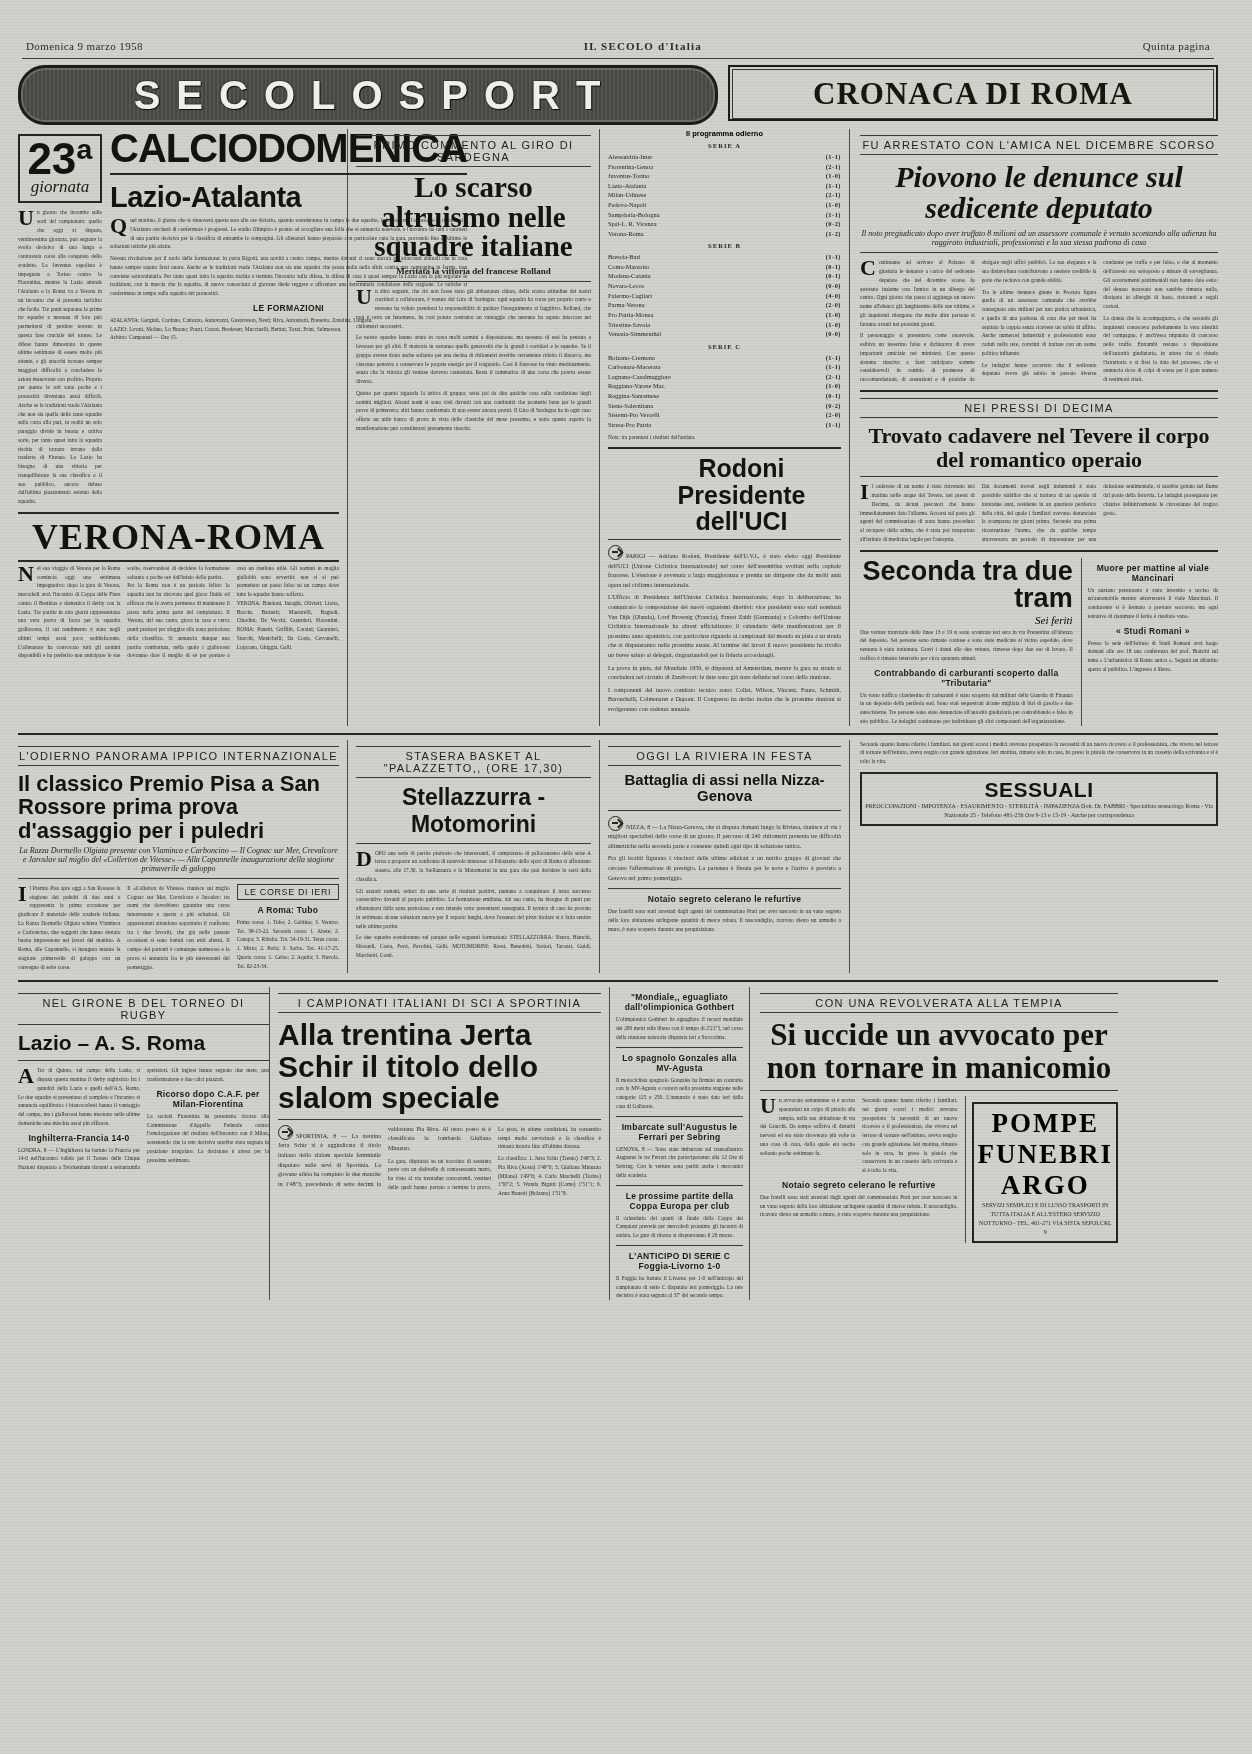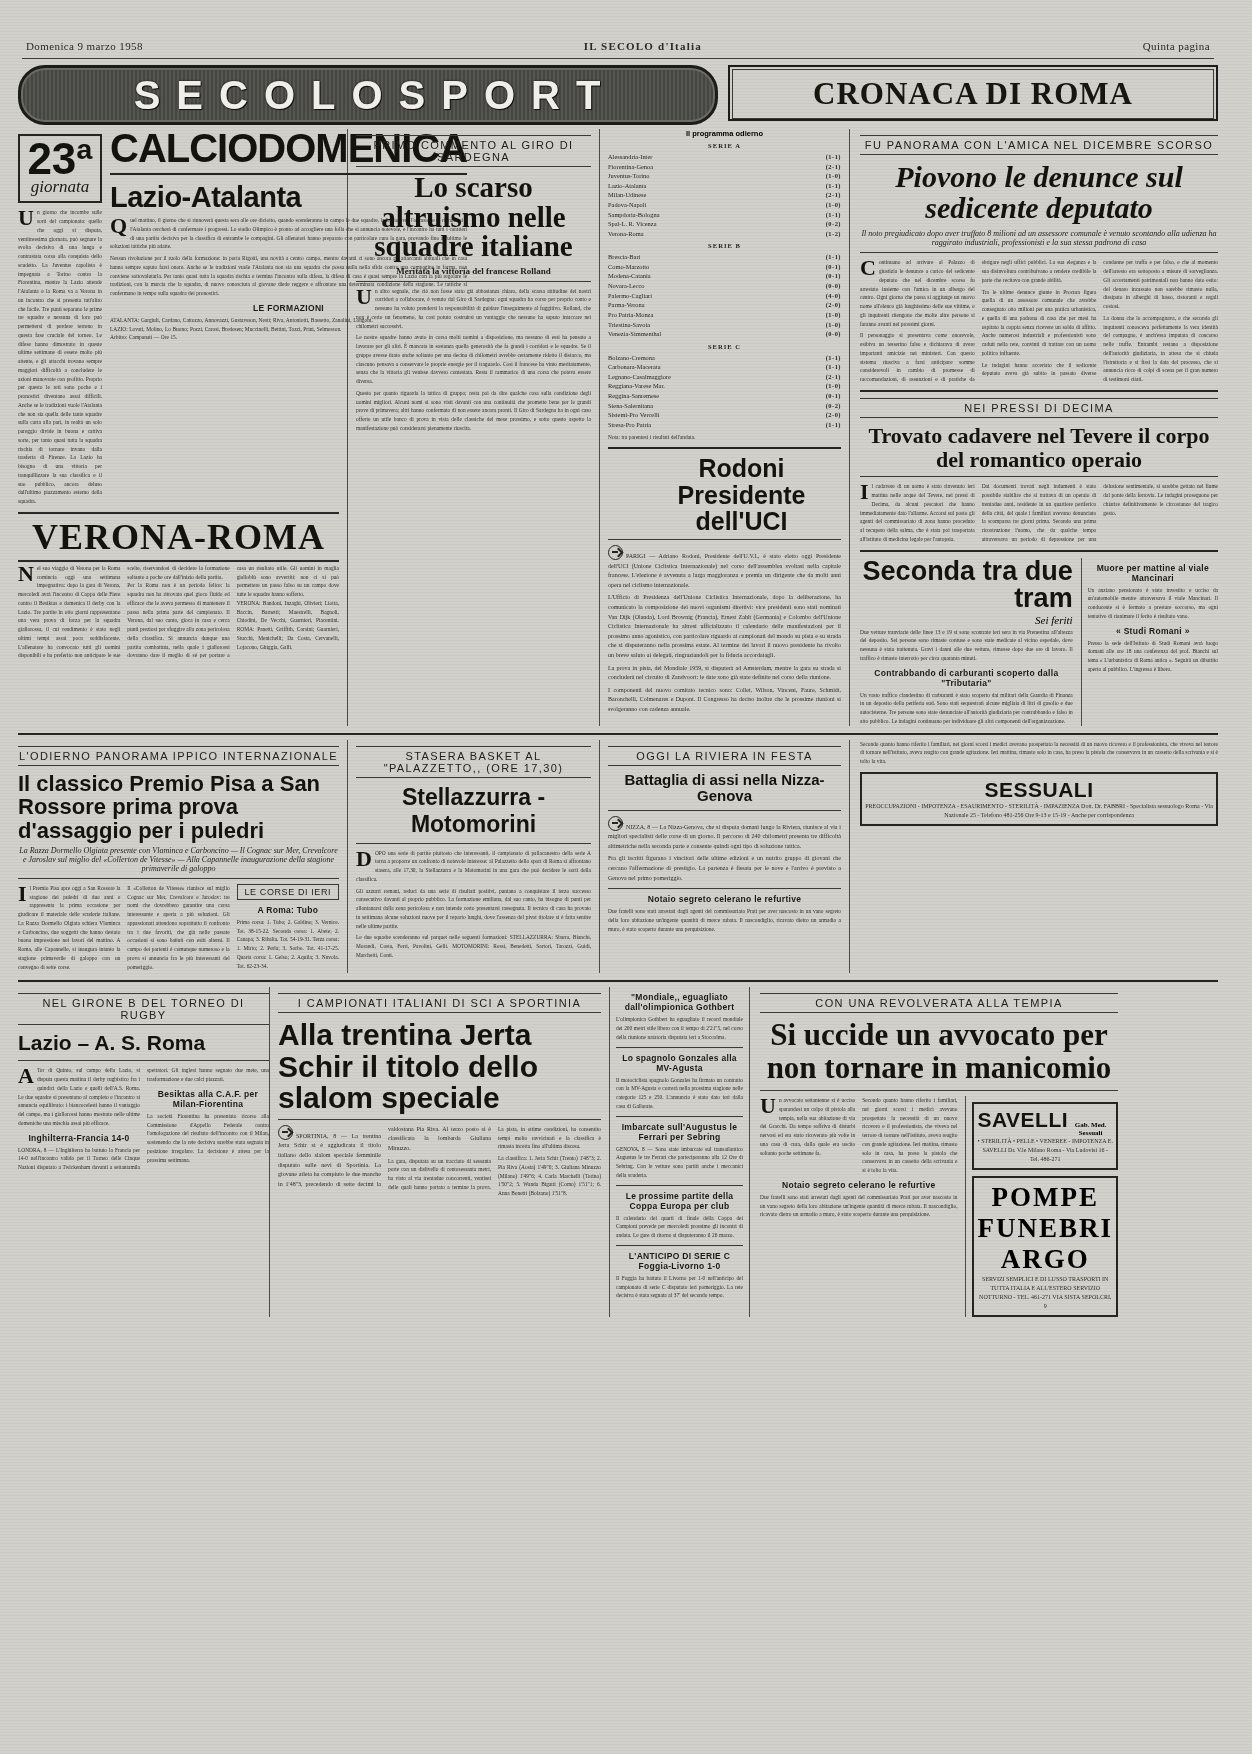--- a/index.html
+++ b/index.html
@@ -341,21 +341,21 @@
       <div class="hr2"></div>
       <div class="txt s6">
         <span class="arrow"></span><span>PARIGI — Adriano Rodoni, Presidente dell'U.V.I., è stato eletto oggi Presidente dell'UCI (Unione Ciclistica Internazionale) nel corso dell'assemblea svoltasi nella capitale francese. L'elezione è avvenuta a larga maggioranza e premia un dirigente che da molti anni opera nel ciclismo internazionale.</span>
       </div>
       <div class="txt s6" style="margin-top:3px;">L'Ufficio di Presidenza dell'Unione Ciclistica Internazionale, dopo la deliberazione, ha comunicato la composizione dei nuovi organismi direttivi: vice presidenti sono stati nominati Van Dijk (Olanda), Lord Brownig (Francia), Ernest Zahlt (Germania) e Colombo dell'Unione Ciclistica Internazionale ha altresì ufficializzato il calendario delle manifestazioni per il prossimo anno agonistico, con particolare riguardo ai campionati del mondo su pista e su strada che si disputeranno nella prossima estate. Al termine dei lavori il nuovo presidente ha rivolto un breve saluto ai delegati, ringraziandoli per la fiducia accordatagli.</div>
       <div class="txt s6" style="margin-top:3px;">La prova in pista, del Mondiale 1959, si disputerà ad Amsterdam, mentre la gara su strada si concluderà nel circuito di Zandvoort: le date sono già state definite nel corso della riunione.</div>
       <div class="txt s6" style="margin-top:3px;">I componenti del nuovo comitato tecnico sono: Collet, Wilson, Vincent, Faure, Schmidt, Baronchelli, Colmenares e Dupont. Il Congresso ha deciso inoltre che le prossime riunioni si svolgeranno con cadenza annuale.</div>
     </div>
 
     <div class="col c4">
-      <div class="kicker">FU PANORAMA CON L'AMICA NEL DICEMBRE SCORSO</div>
+      <div class="kicker">FU ARRESTATO CON L'AMICA NEL DICEMBRE SCORSO</div>
       <div class="hl-piovono">Piovono le denunce sul sedicente deputato</div>
       <div class="deck it">Il noto pregiudicato dopo aver truffato 8 milioni ad un assessore comunale è venuto scontando alla udienza ha raggirato industriali, professionisti e la sua stessa padrona di casa</div>
       <div class="hr2"></div>
       <div class="cols3">
         <div class="txt dropcap">Continuano ad arrivare al Palazzo di giustizia le denunce a carico del sedicente deputato che nel dicembre scorso fu arrestato insieme con l'amica in un albergo del centro. Ogni giorno che passa si aggiunge un nuovo nome all'elenco già lunghissimo delle sue vittime, e gli inquirenti ritengono che molte altre persone si faranno avanti nei prossimi giorni.</div>
         <div class="txt" style="margin-top:3px;">Il personaggio si presentava come onorevole, esibiva un tesserino falso e dichiarava di avere importanti amicizie nei ministeri. Con questo sistema riusciva a farsi anticipare somme considerevoli in cambio di promesse di raccomandazioni, di assunzioni e di pratiche da sbrigare negli uffici pubblici. La sua eleganza e la sua disinvoltura contribuivano a rendere credibile la parte che recitava con grande abilità.</div>
         <div class="txt" style="margin-top:3px;">Tra le ultime denunce giunte in Procura figura quella di un assessore comunale che avrebbe consegnato otto milioni per una pratica urbanistica, e quella di una padrona di casa che per mesi ha ospitato la coppia senza ricevere un soldo di affitto. Anche numerosi industriali e professionisti sono caduti nella rete, convinti di trattare con un uomo politico influente.</div>
         <div class="txt" style="margin-top:3px;">Le indagini hanno accertato che il sedicente deputato aveva già subito in passato diverse condanne per truffa e per falso, e che al momento dell'arresto era sottoposto a misure di sorveglianza. Gli accertamenti patrimoniali non hanno dato esito: del denaro incassato non sarebbe rimasto nulla, dissipato in alberghi di lusso, ristoranti e regali costosi.</div>
         <div class="txt" style="margin-top:3px;">La donna che lo accompagnava, e che secondo gli inquirenti conosceva perfettamente la vera identità del compagno, è anch'essa imputata di concorso nelle truffe. Entrambi restano a disposizione dell'autorità giudiziaria, in attesa che si chiuda l'istruttoria e si fissi la data del processo, che si annuncia ricco di colpi di scena per il gran numero di testimoni citati.</div>
       </div>
@@ -439,21 +439,21 @@
 
   <div class="band">
     <div class="col" style="width:252px;border-right:1px solid #4a4a46;">
       <div class="kicker">NEL GIRONE B DEL TORNEO DI RUGBY</div>
       <div class="hl-lazioroma">Lazio – A. S. Roma</div>
       <div class="hr2"></div>
       <div class="cols2">
         <div class="txt dropcap">A Tor di Quinto, sul campo della Lazio, si disputa questa mattina il derby rugbistico fra i quindici della Lazio e quelli dell'A.S. Roma. Le due squadre si presentano al completo e l'incontro si annuncia equilibrato: i biancocelesti hanno il vantaggio del campo, ma i giallorossi hanno mostrato nelle ultime domeniche una mischia assai più efficace.</div>
         <div class="subhd sm">Inghilterra-Francia 14-0</div>
         <div class="txt">LONDRA, 8 — L'Inghilterra ha battuto la Francia per 14-0 nell'incontro valido per il Torneo delle Cinque Nazioni disputato a Twickenham davanti a settantamila spettatori. Gli inglesi hanno segnato due mete, una trasformazione e due calci piazzati.</div>
-        <div class="subhd sm">Besiktas alla C.A.F. per Milan-Fiorentina</div>
+        <div class="subhd sm">Ricorso dopo C.A.F. per Milan-Fiorentina</div>
         <div class="txt">La società Fiorentina ha presentato ricorso alla Commissione d'Appello Federale contro l'omologazione del risultato dell'incontro con il Milan, sostenendo che la rete decisiva sarebbe stata segnata in posizione irregolare. La decisione è attesa per la prossima settimana.</div>
       </div>
     </div>
 
     <div class="col" style="width:340px;padding:0 8px;border-right:1px solid #4a4a46;">
       <div class="kicker">I CAMPIONATI ITALIANI DI SCI A SPORTINIA</div>
       <div class="hl-jerta">Alla trentina Jerta Schir il titolo dello slalom speciale</div>
       <div class="hr2"></div>
       <div class="cols3">
         <div class="txt s6">
@@ -490,30 +490,20 @@
         <div style="flex:1 1 64%;">
           <div class="cols2">
             <div class="txt dropcap">Un avvocato settantenne si è ucciso sparandosi un colpo di pistola alla tempia, nella sua abitazione di via dei Gracchi. Da tempo soffriva di disturbi nervosi ed era stato ricoverato più volte in una casa di cura, dalla quale era uscito soltanto poche settimane fa.</div>
             <div class="txt" style="margin-top:3px;">Secondo quanto hanno riferito i familiari, nei giorni scorsi i medici avevano prospettato la necessità di un nuovo ricovero e il professionista, che viveva nel terrore di tornare nell'istituto, aveva reagito con grande agitazione. Ieri mattina, rimasto solo in casa, ha preso la pistola che conservava in un cassetto della scrivania e si è tolto la vita.</div>
           </div>
           <div class="subhd sm">Notaio segreto celerano le refurtive</div>
           <div class="txt">Due fratelli sono stati arrestati dagli agenti del commissariato Prati per aver nascosto in un vano segreto della loro abitazione un'ingente quantità di merce rubata. Il nascondiglio, ricavato dietro un armadio a muro, è stato scoperto durante una perquisizione.</div>
         </div>
         <div style="flex:1 1 36%;border-left:1px solid #4a4a46;padding-left:6px;">
           <div class="ad">
-            <div style="display:flex;justify-content:space-between;align-items:baseline;">
-              <div class="name">SAVELLI</div>
-              <div class="small b">Gab. Med. Sessuali</div>
-            </div>
-            <div class="lines">• STERILITÀ • PELLE •
-VENEREE - IMPOTENZA
-E. SAVELLI Dr. V.le Milano
-Roma - Via Ludovisi 16 - Tel. 486-271</div>
-          </div>
-          <div class="ad">
             <div class="big">POMPE FUNEBRI ARGO</div>
             <div class="lines">SERVIZI SEMPLICI E DI LUSSO
 TRASPORTI IN TUTTA ITALIA E ALL'ESTERO
 SERVIZIO NOTTURNO - TEL. 461-271
 VIA SISTA SEPOLCRI, 9</div>
           </div>
         </div>
       </div>
     </div>
   </div>

